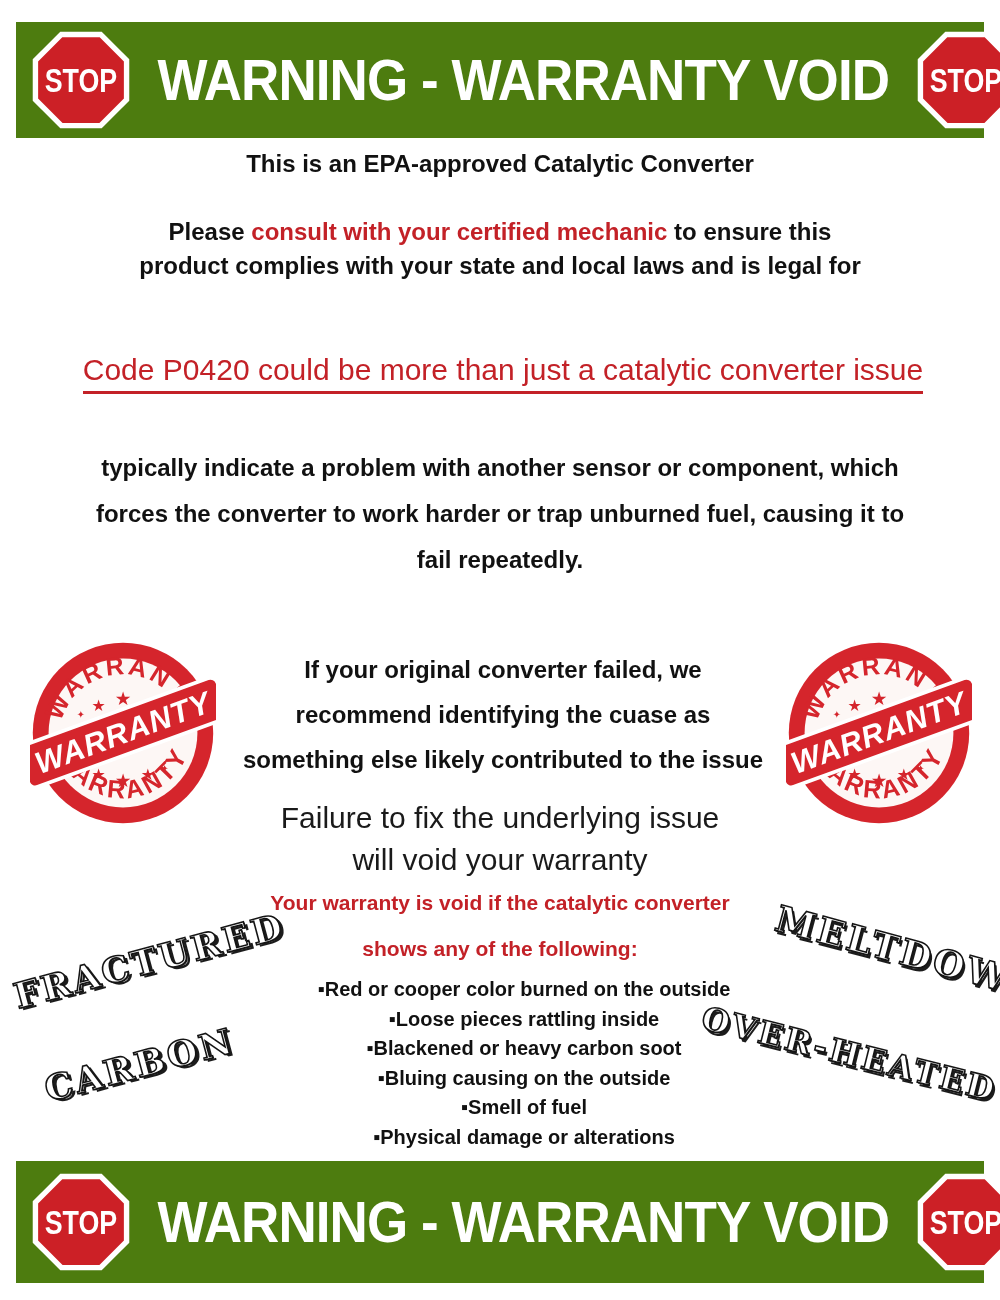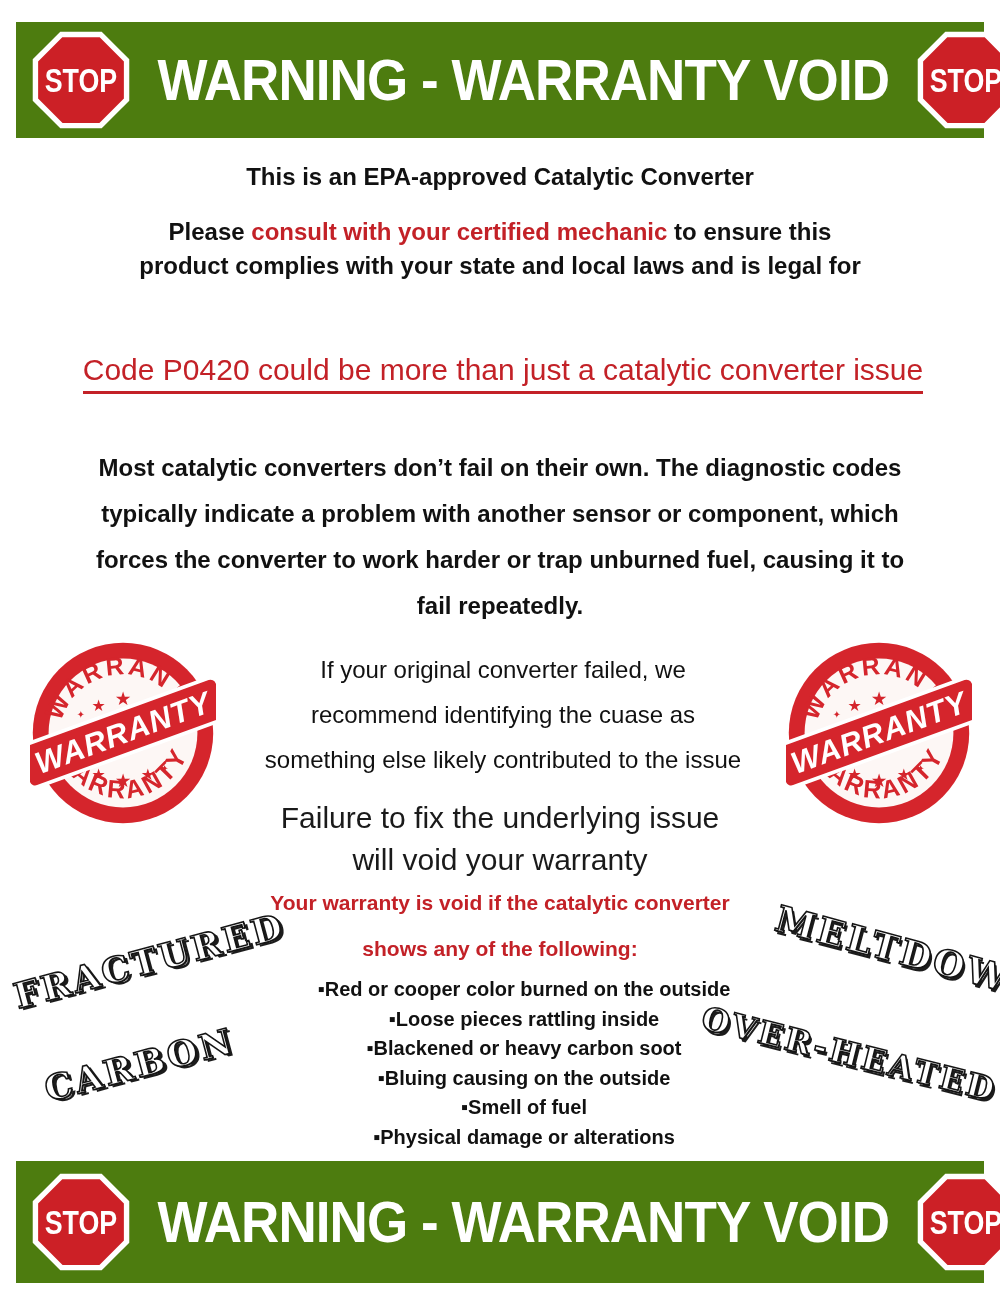--- a/index.html
+++ b/index.html
@@ -23,35 +23,35 @@
   .banner-title{
     flex:1;text-align:center;
     color:#ffffff;font-weight:700;font-size:57px;letter-spacing:-1px;
     transform:scaleX(0.93);
     white-space:nowrap;
   }
   .stop-sign{width:98px;height:98px;flex:0 0 auto;}
   svg text{font-family:"Liberation Sans", sans-serif;}
   
   .tblock{position:absolute;left:0;right:0;text-align:center;color:#111111;}
-  .epa-line{top:163px;font-size:24px;font-weight:700;}
+  .epa-line{top:150px;font-size:24px;font-weight:700;}
   .consult{top:215px;font-size:24px;font-weight:700;line-height:34px;}
   .red{color:#c32127;}
   .code-heading{top:353px;font-size:30px;font-weight:400;}
   .code-heading span{
     color:#c32127;
     display:inline-block;
     border-bottom:3px solid #c32127;
     padding-bottom:4px;
     margin-left:6px;
   }
   .diagnosis{top:445px;font-size:24px;font-weight:700;line-height:46px;}
   .recommendation{
     position:absolute;left:228px;top:647px;width:550px;
-    text-align:center;font-size:24px;font-weight:400;line-height:45px;color:#111;
+    text-align:center;font-size:24px;font-weight:700;line-height:45px;color:#111;
   }
   .failure{top:797px;font-size:30px;font-weight:400;line-height:42px;color:#1a1a1a;}
   .void-red{top:880px;font-size:21px;font-weight:700;line-height:46px;color:#c32127;}
   .symptoms{top:975px;font-size:20px;font-weight:700;line-height:29.5px;padding-left:48px;}
   
   .stamp{position:absolute;width:186px;height:186px;}
   .stamp-left{left:30px;top:640px;}
   .stamp-right{left:786px;top:640px;}
   
   .engraved{
@@ -91,21 +91,20 @@
   <div class="tblock consult">
     <div><span>Please </span><span class="red">consult with your certified mechanic</span><span> to ensure this</span></div>
     <div>product complies with your state and local laws and is legal for</div>
   </div>
 
   <div class="tblock code-heading">
     <span>Code P0420 could be more than just a catalytic converter issue</span>
   </div>
 
   <div class="tblock diagnosis">
-    <div>Most catalytic converters don’t fail on their own. The diagnostic codes</div>
     <div>typically indicate a problem with another sensor or component, which</div>
     <div>forces the converter to work harder or trap unburned fuel, causing it to</div>
     <div>fail repeatedly.</div>
   </div>
 
   <svg class="stamp stamp-left" viewBox="0 0 200 200">
     <defs>
       <path id="arcTopL" d="M 31,106 A 69,69 0 0 1 169,106" fill="none"></path>
       <path id="arcBotL" d="M 25,95 A 75,75 0 0 0 175,95" fill="none"></path>
     </defs>

